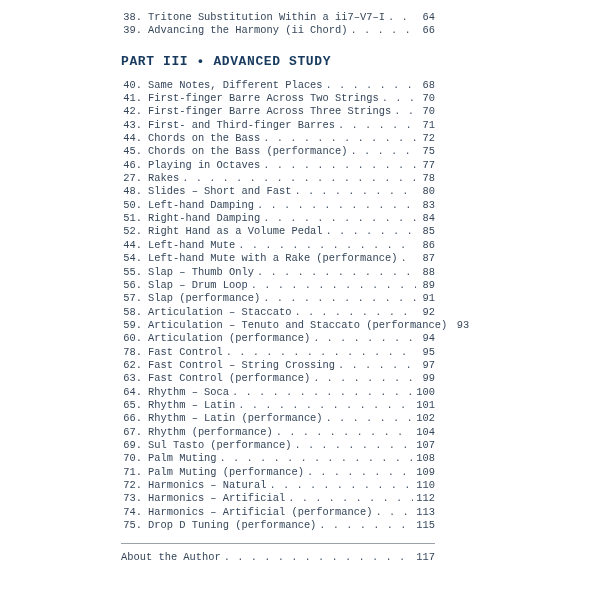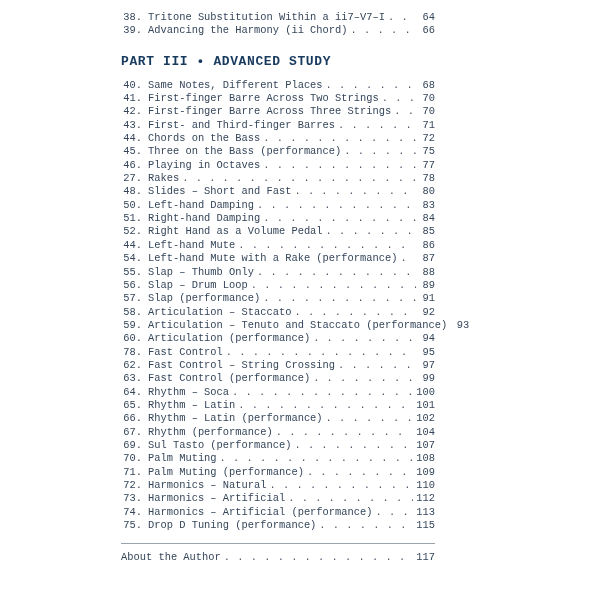--- a/index.html
+++ b/index.html
@@ -118,21 +118,21 @@
           <span class="pgnum">71</span>
         </div>
         <div class="toc-row">
           <span class="num">44.</span>
           <span class="title">Chords on the Bass</span>
           <span class="leader"></span>
           <span class="pgnum">72</span>
         </div>
         <div class="toc-row">
           <span class="num">45.</span>
-          <span class="title">Three on the Bass (performance)</span>
+          <span class="title">Chords on the Bass (performance)</span>
           <span class="leader"></span>
           <span class="pgnum">75</span>
         </div>
         <div class="toc-row">
           <span class="num">46.</span>
           <span class="title">Playing in Octaves</span>
           <span class="leader"></span>
           <span class="pgnum">77</span>
         </div>
         <div class="toc-row">

